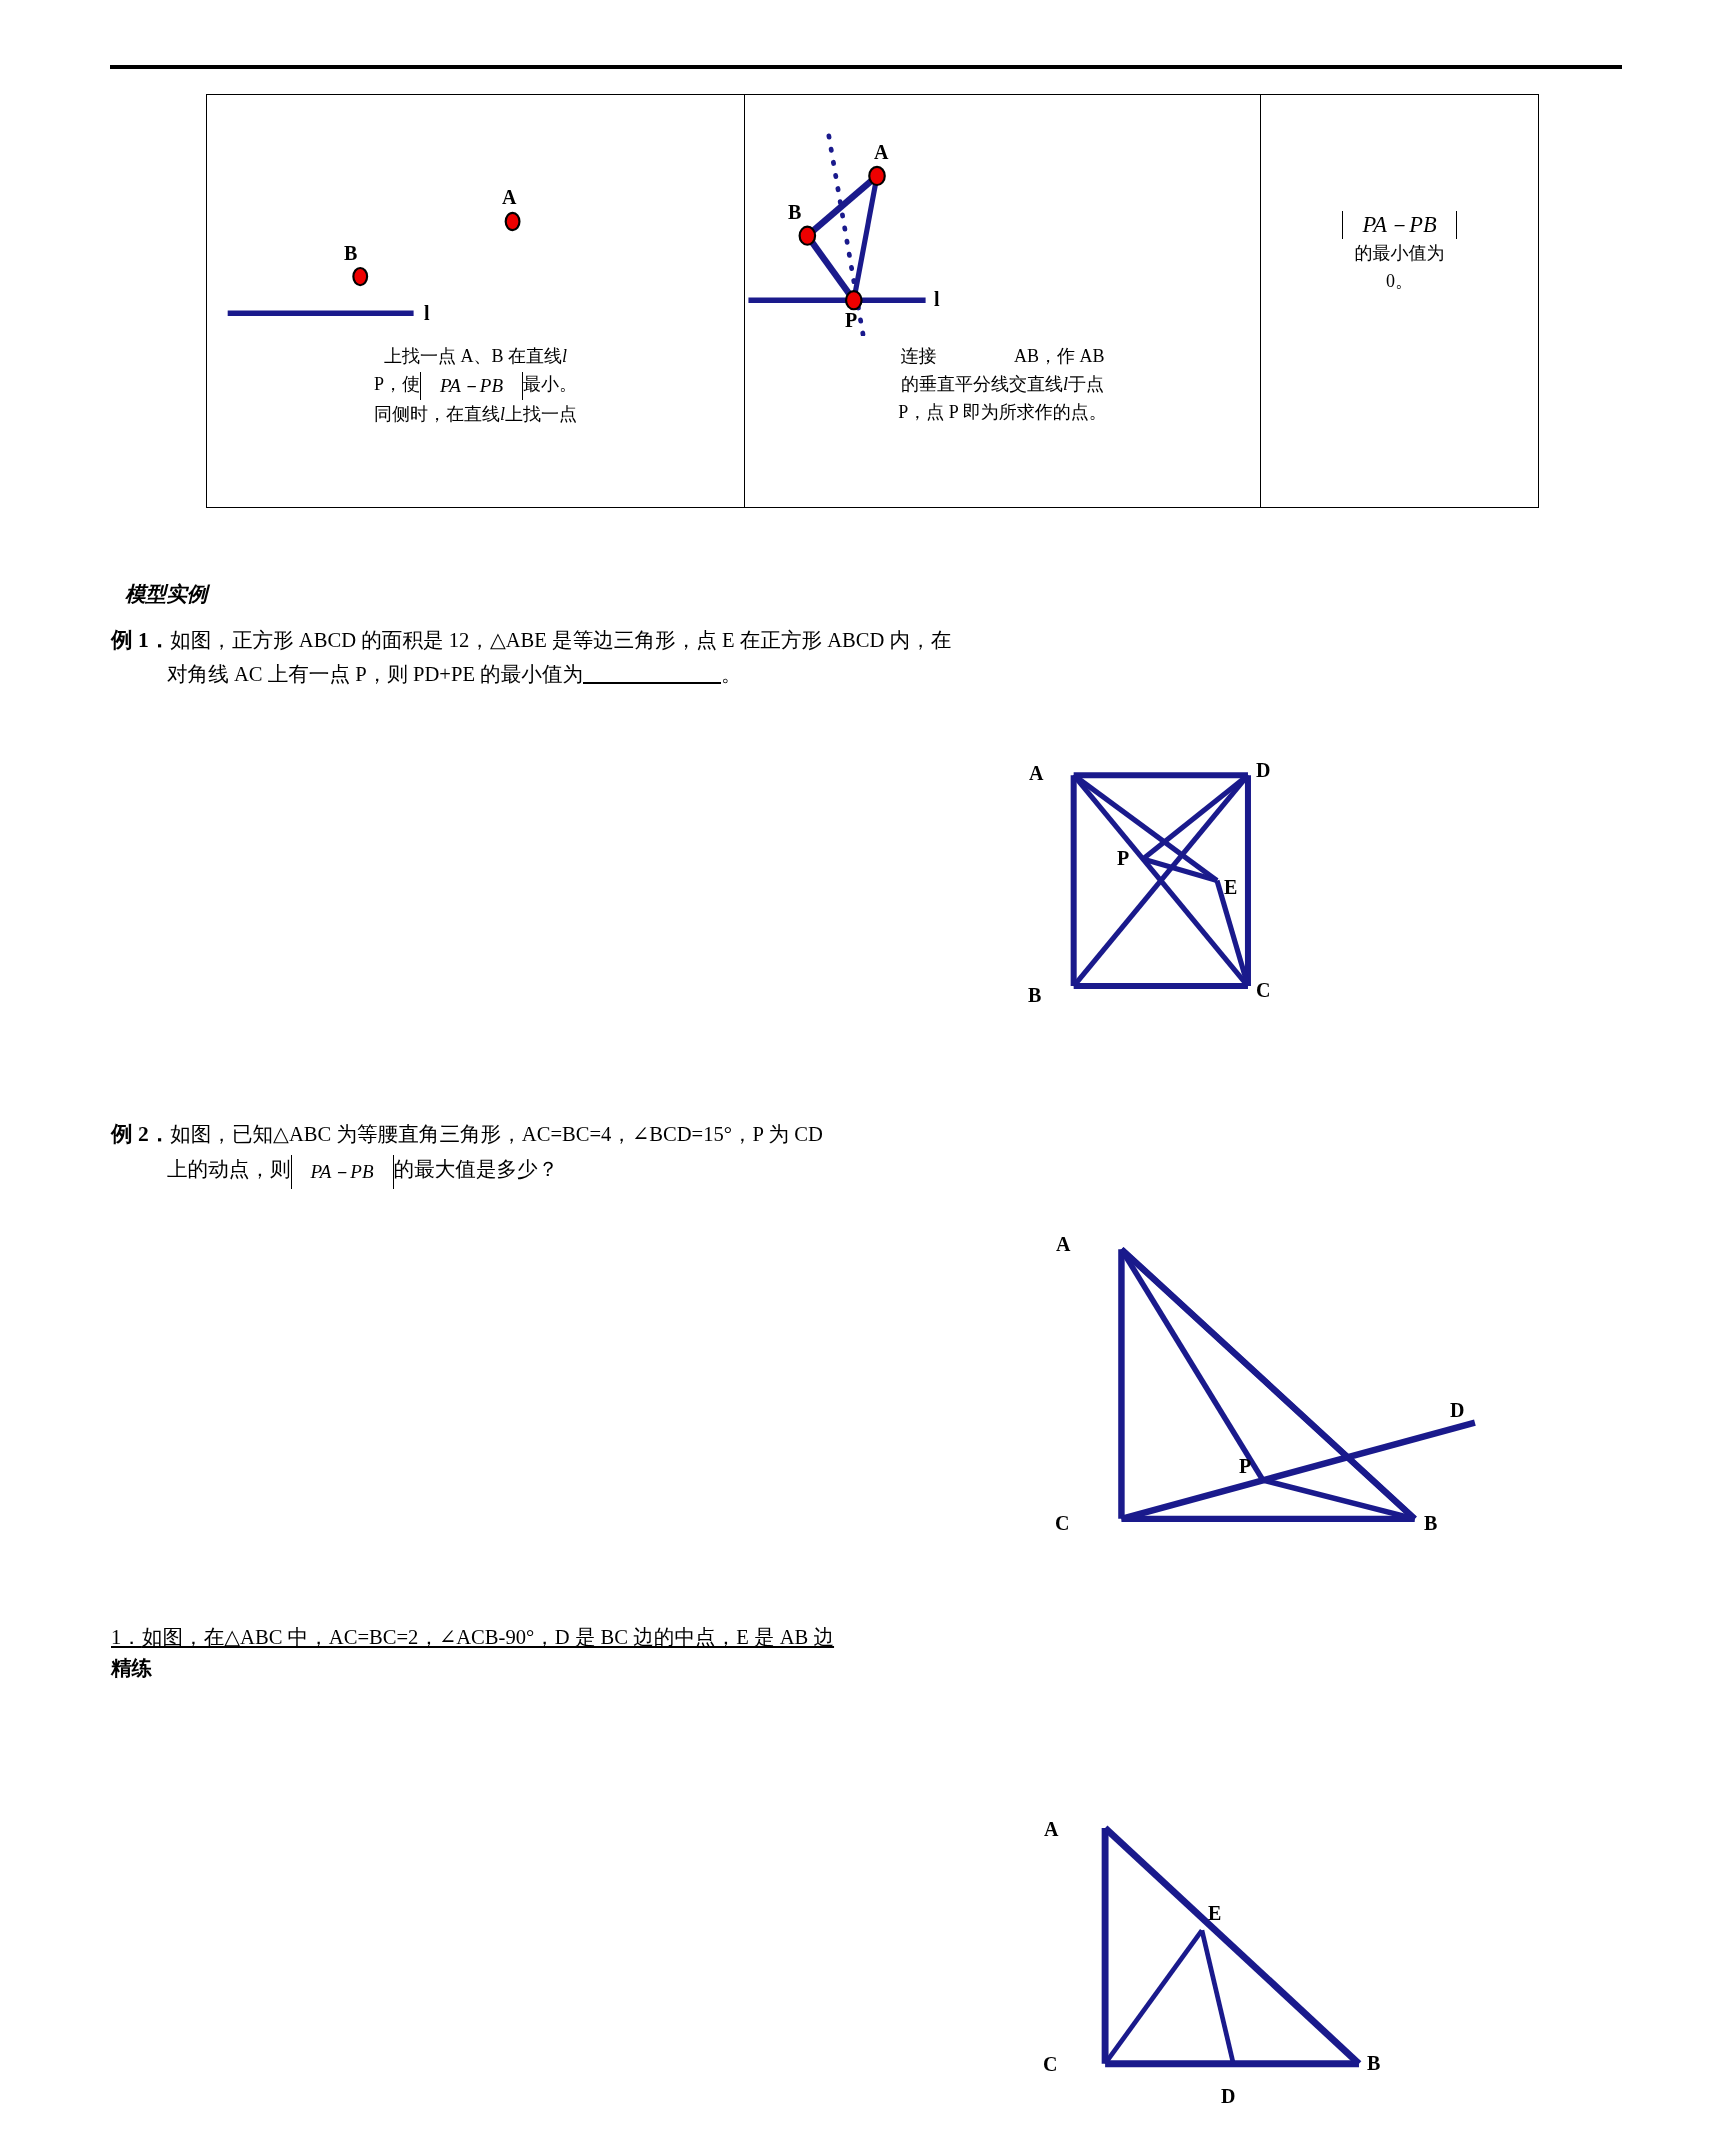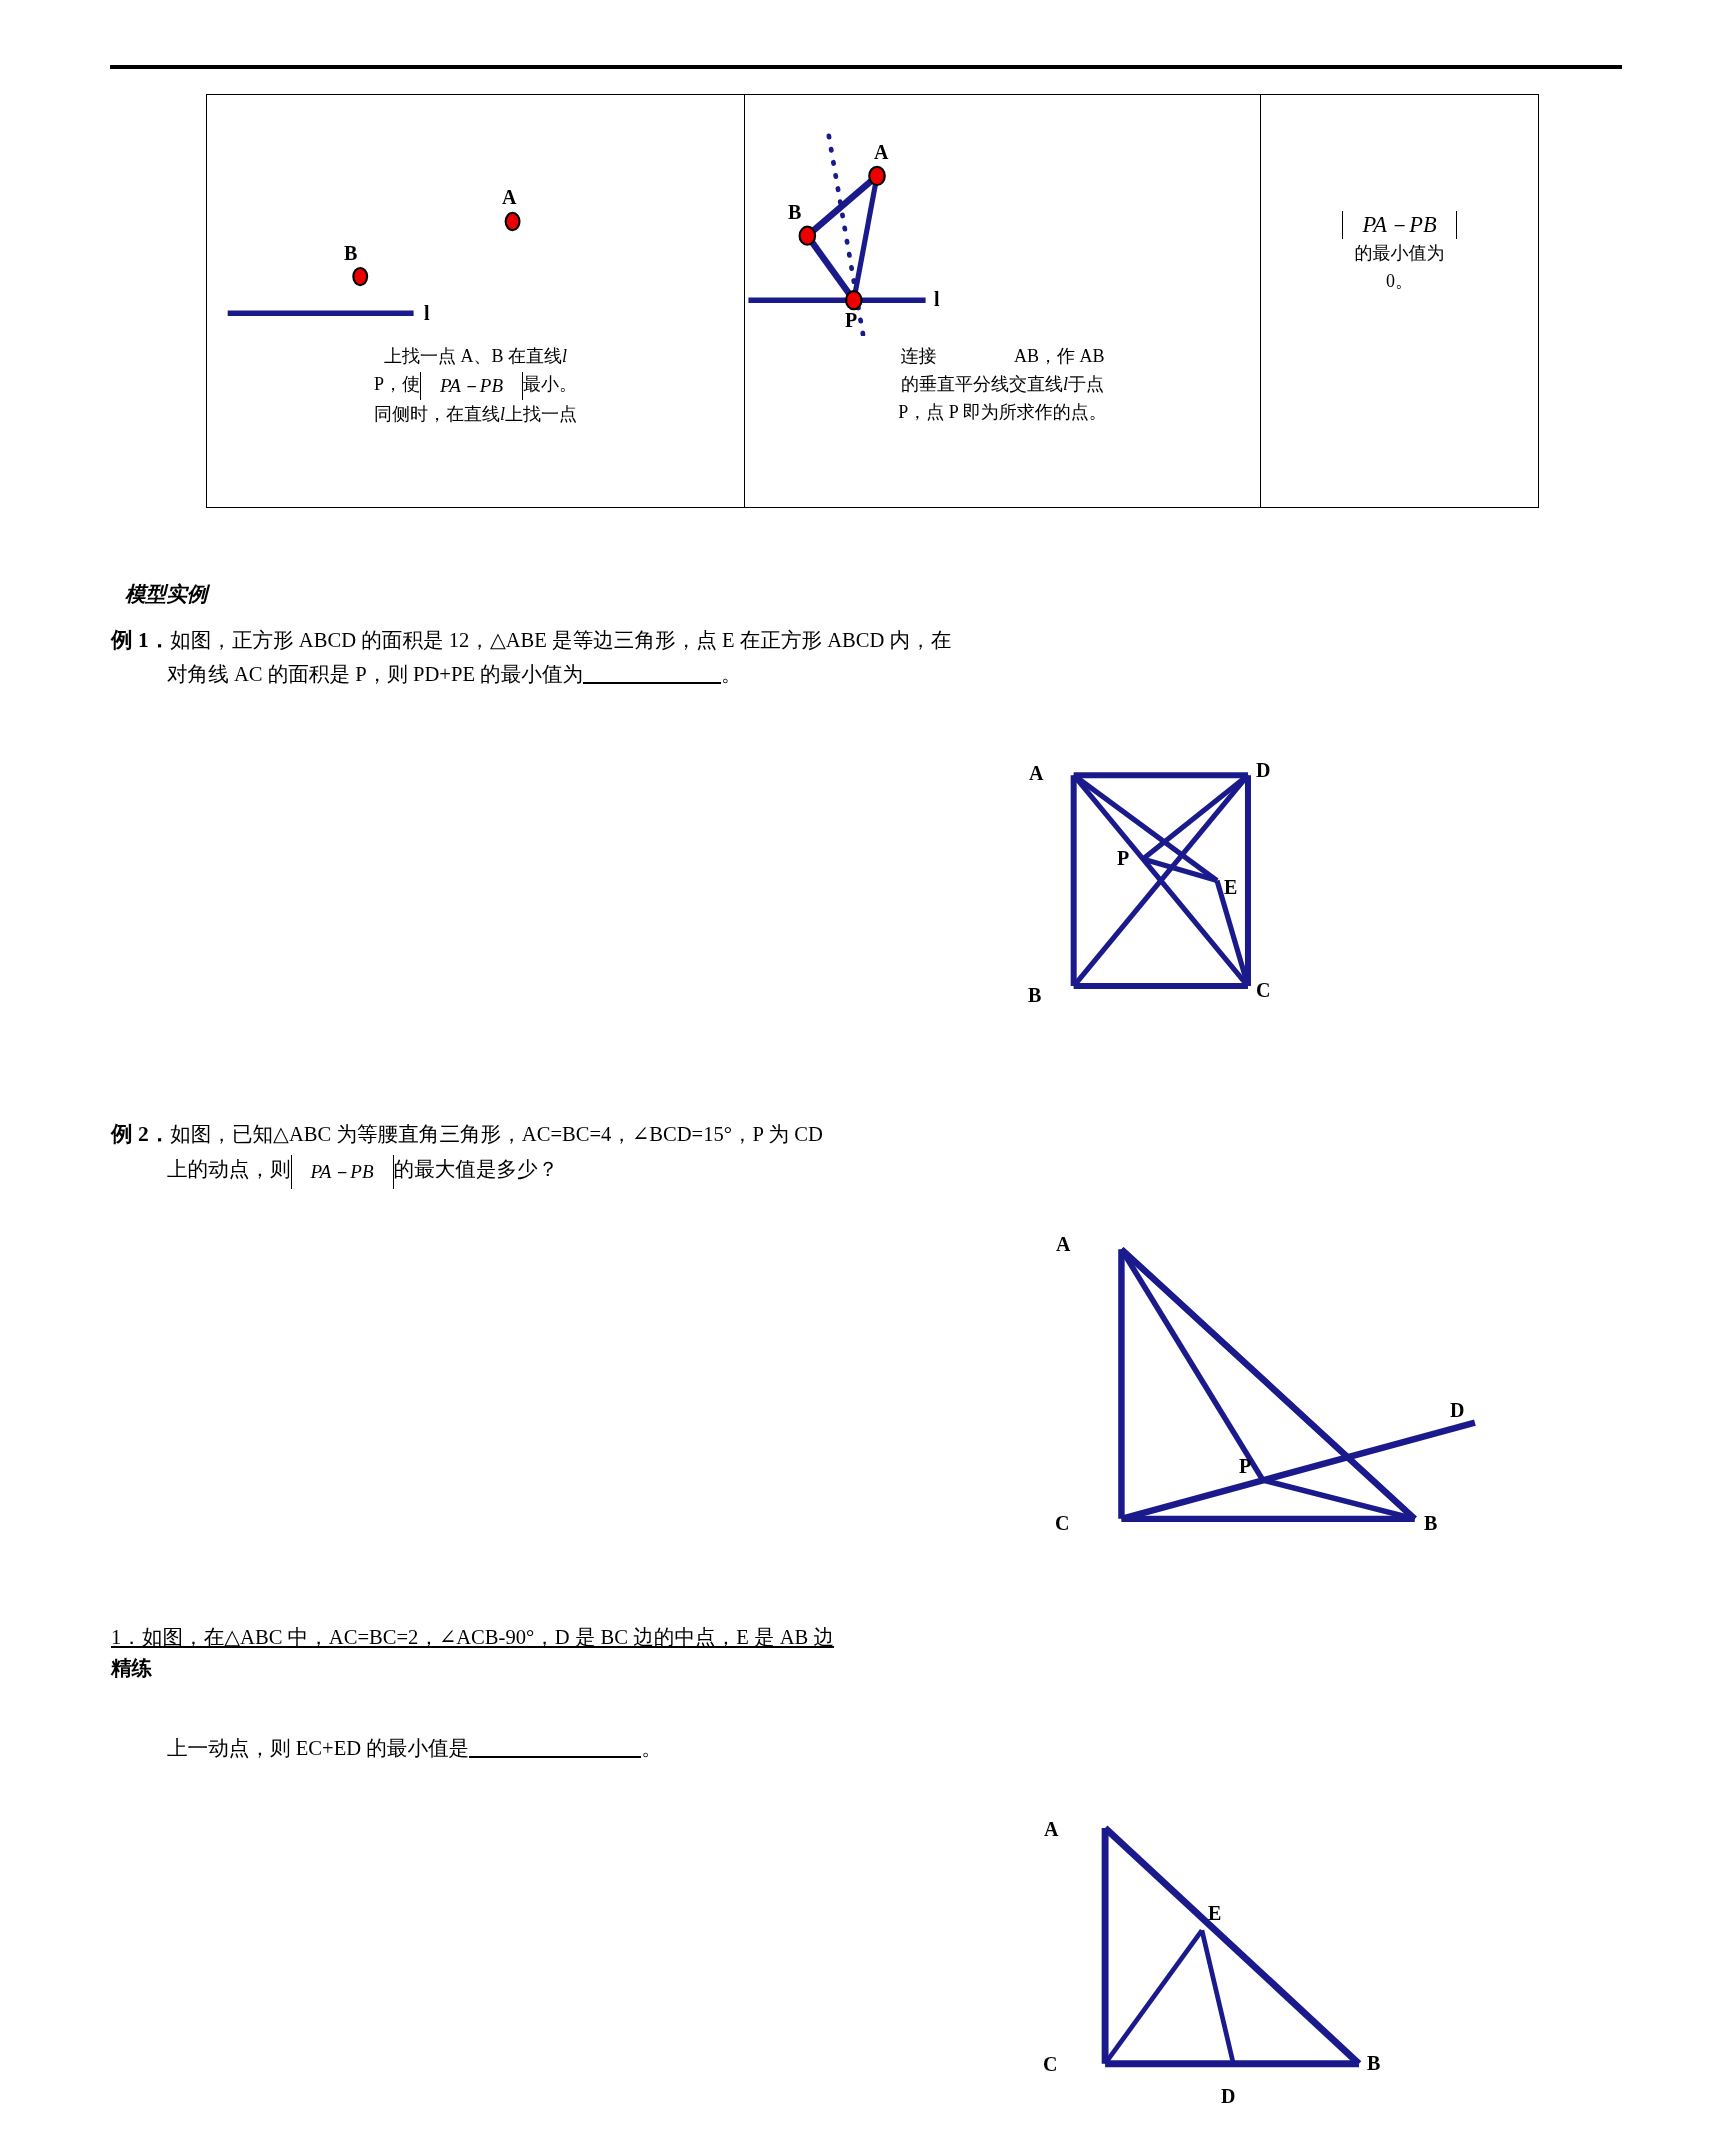--- a/index.html
+++ b/index.html
@@ -135,21 +135,21 @@
       </div>
     </div>
   </div>
 
   <div class="sec-head" style="left:125px;top:580px;font-style:italic;">模型实例</div>
 
   <div class="qline" style="left:111px;top:623px;width:1514px;">
     <span class="qnum">例 1．</span><span>如图，正方形 ABCD 的面积是 12，△ABE 是等边三角形，点 E 在正方形 ABCD 内，在</span>
   </div>
   <div class="qline" style="left:167px;top:657px;width:1462px;">
-    <span>对角线 AC 的面积是 P，则 PD+PE 的最小值为</span><span class="blank" style="width:138px;"></span><span>。</span>
+    <span>对角线 AC 上有一点 P，则 PD+PE 的最小值为</span><span class="blank" style="width:138px;"></span><span>。</span>
   </div>
 
   <svg style="position:absolute;left:1050px;top:757px;" width="241" height="267" viewBox="0 0 560 620">
 
     <line x1="55" y1="42" x2="460" y2="42" stroke="#1a1a8c" stroke-width="14"></line>
     <line x1="460" y1="42" x2="460" y2="532" stroke="#1a1a8c" stroke-width="14"></line>
     <line x1="460" y1="532" x2="55" y2="532" stroke="#1a1a8c" stroke-width="14"></line>
     <line x1="55" y1="532" x2="55" y2="42" stroke="#1a1a8c" stroke-width="14"></line>
 
     <line x1="55" y1="42" x2="460" y2="532" stroke="#1a1a8c" stroke-width="12"></line>
@@ -194,23 +194,20 @@
   <div class="plabel" style="left:1055px;top:1513px;">C</div>
   <div class="plabel" style="left:1424px;top:1513px;">B</div>
   <div class="plabel" style="left:1450px;top:1400px;">D</div>
   <div class="plabel" style="left:1239px;top:1456px;">P</div>
 
   <div class="sec-head" style="left:111px;top:1654px;">精练</div>
 
   <div class="qline" style="left:111px;top:1620px;width:1514px;text-decoration:underline;">
     <span>1．</span><span>如图，在△ABC 中，AC=BC=2，∠ACB-90°，D 是 BC 边的中点，E 是 AB 边</span>
   </div>
-  <div class="qline" style="left:167px;top:1731px;width:1462px;">
-    <span>上一动点，则 EC+ED 的最小值是</span><span class="blank" style="width:172px;"></span><span>。</span>
-  </div>
 
   <svg style="position:absolute;left:1062px;top:1815px;" width="353" height="284" viewBox="0 0 820 660">
 
     <line x1="100" y1="30" x2="100" y2="578" stroke="#1a1a8c" stroke-width="16"></line>
     <line x1="100" y1="578" x2="690" y2="578" stroke="#1a1a8c" stroke-width="16"></line>
     <line x1="100" y1="30" x2="690" y2="578" stroke="#1a1a8c" stroke-width="16"></line>
 
     <line x1="100" y1="578" x2="325" y2="268" stroke="#1a1a8c" stroke-width="11"></line>
 
     <line x1="325" y1="268" x2="398" y2="578" stroke="#1a1a8c" stroke-width="11"></line>

